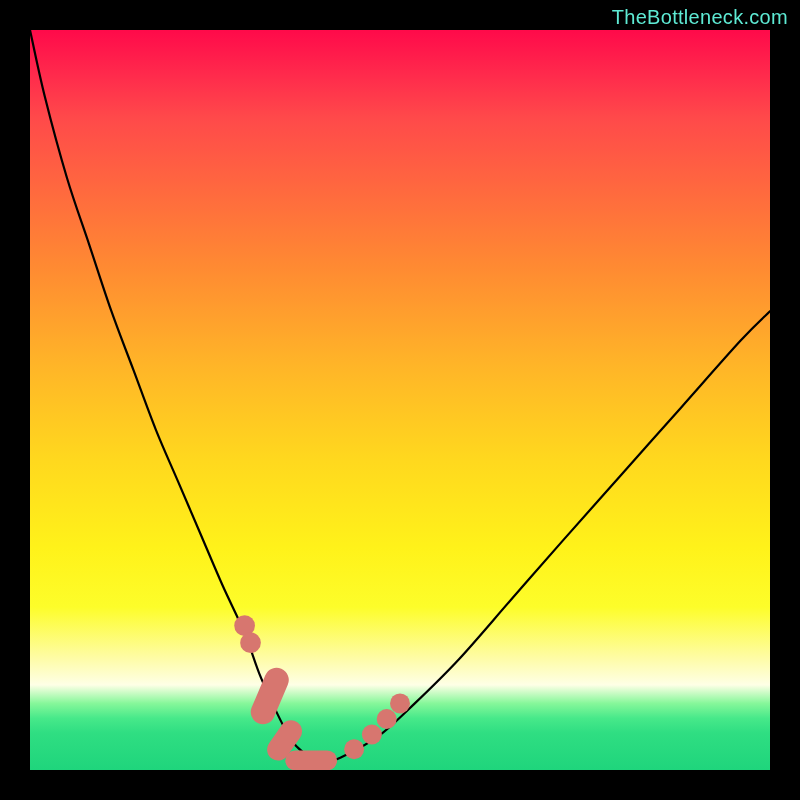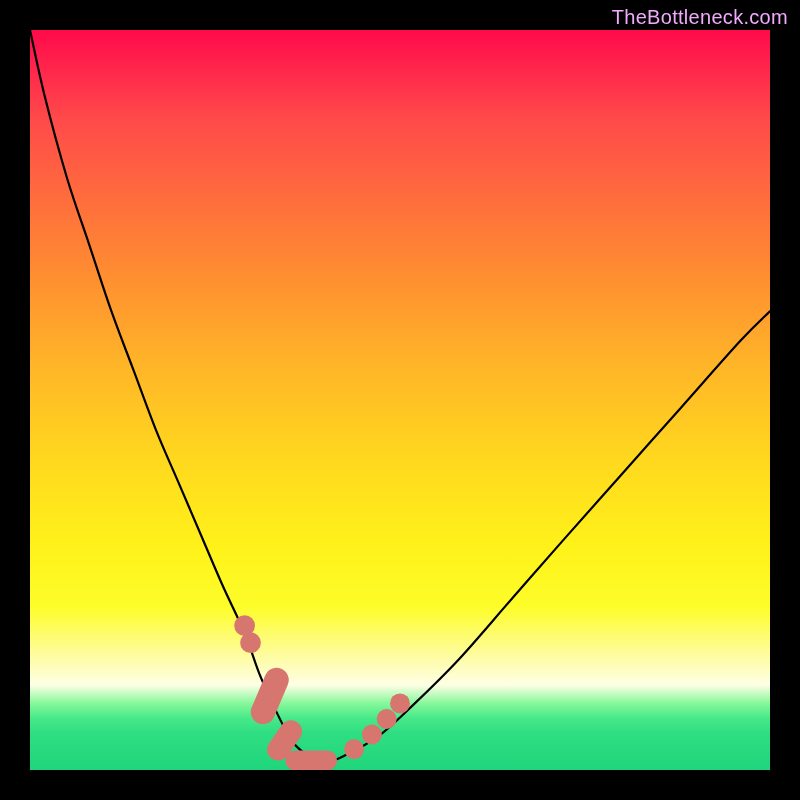--- a/index.html
+++ b/index.html
@@ -44,21 +44,21 @@
       #86f79a 91%,
       #47e98a 93%,
       #2fde82 95%,
       #1fd57c 100%
     );
   }
   .watermark {
     position: absolute;
     top: 6px;
     right: 12px;
-    color: #f0abfc;
+    color: #5eead4;
     font-size: 20px;
     font-weight: 500;
     letter-spacing: 0.3px;
     user-select: none;
   }
   svg.curve {
     position: absolute;
     inset: 0;
   }
 </style>

